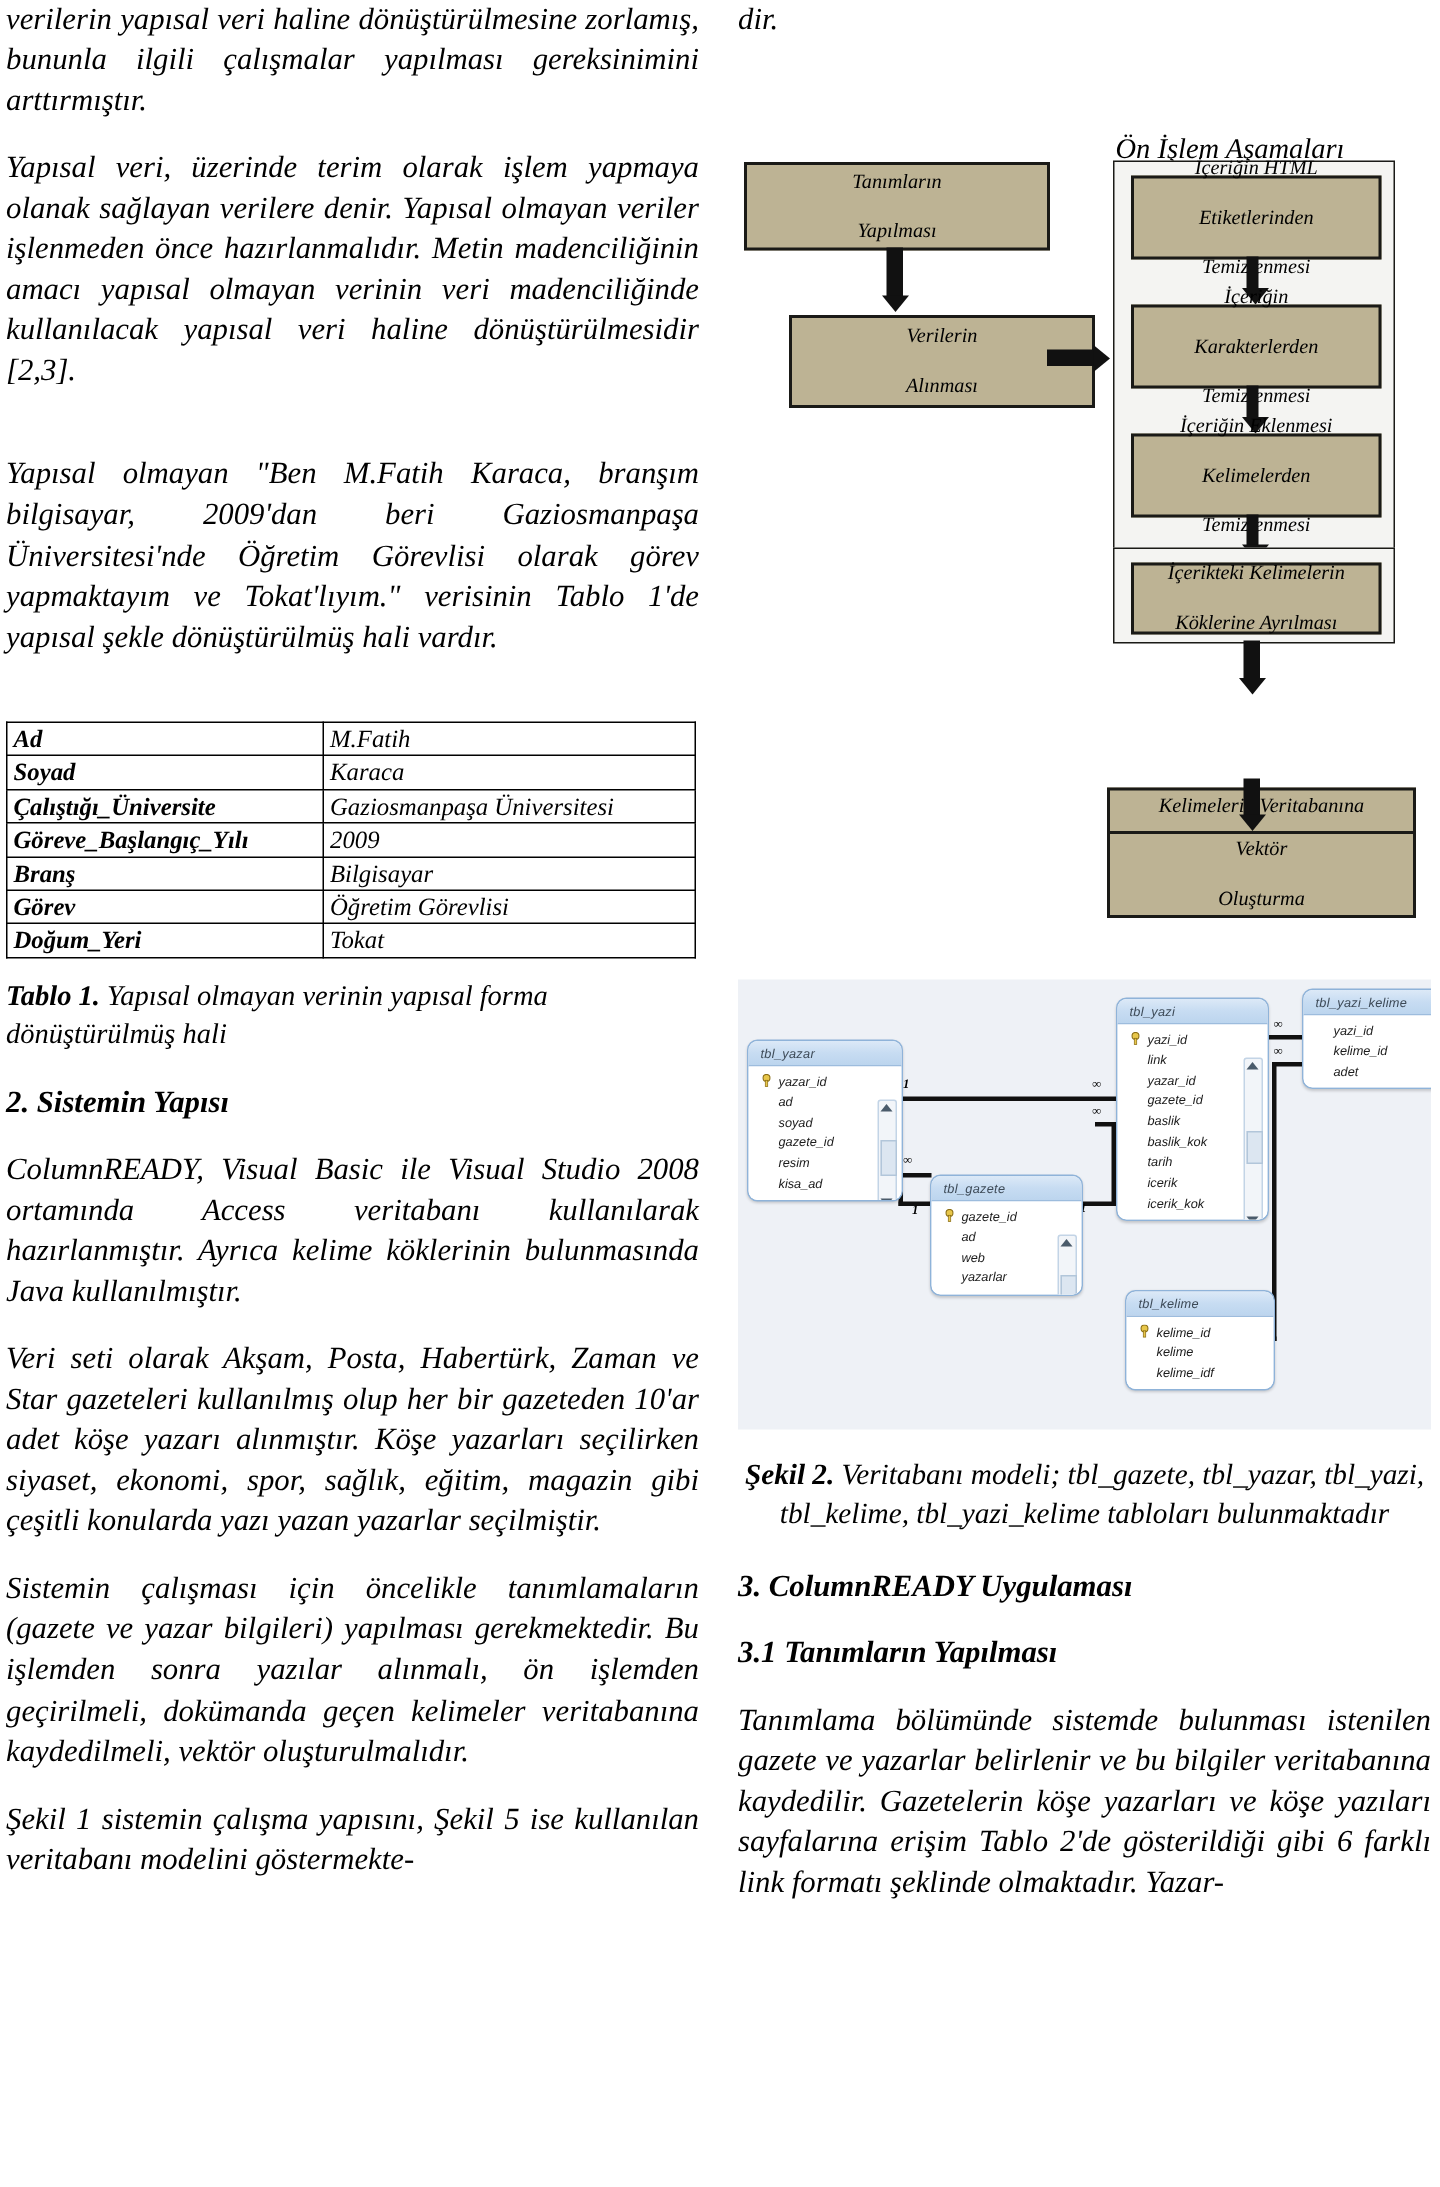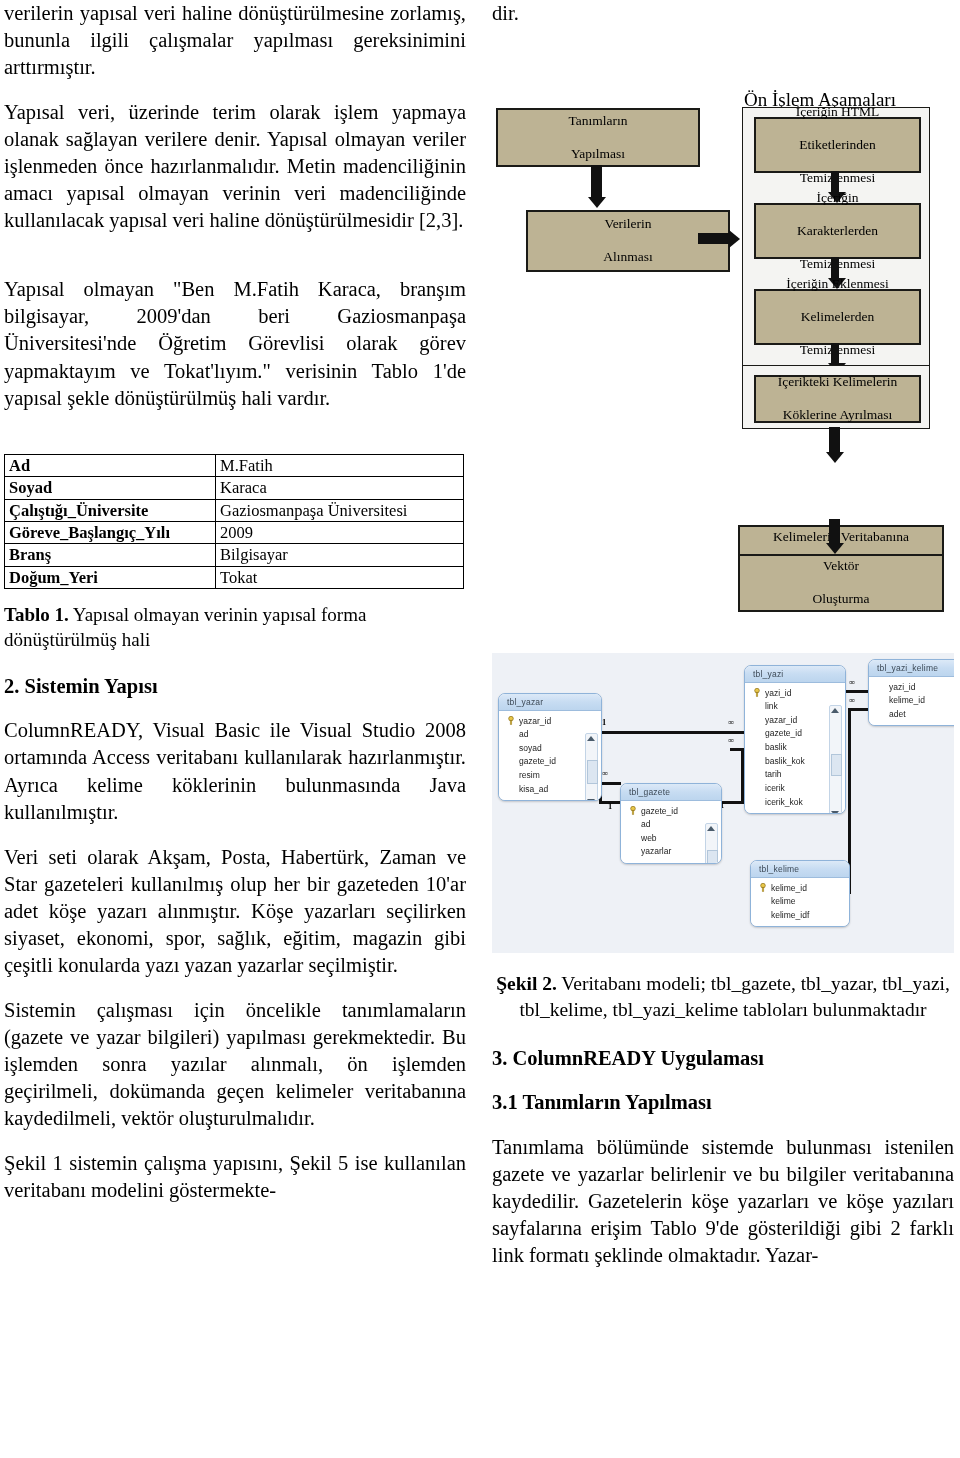--- a/index.html
+++ b/index.html
@@ -1,18 +1,18 @@
 <!DOCTYPE html>
 <html><head>
 <meta charset="utf-8">
 <style>
   html,body{margin:0;padding:0;background:#fff;}
   body{width:960px;height:1458px;font-family:"Liberation Serif",serif;color:#000;position:relative;overflow:hidden;}
   .page{position:relative;width:960px;height:1458px;}
-  .col{position:absolute;top:0;width:462px;}
+  .col{position:absolute;top:0;width:462px;font-style:italic;}
   .col-left{left:4px;}
   .col-right{left:492px;}
   p.body{font-size:20.5px;line-height:1.32;text-align:justify;margin:0 0 18px 0;}
   p.body.last{margin-bottom:0;}
   h2.sect{font-size:20.5px;font-weight:bold;margin:0 0 18px 0;line-height:1.3;}
   .cap{font-size:19px;line-height:1.3;margin:0;}
   .cap b{font-weight:bold;}
   .cap-center{text-align:center;}
 
   
@@ -88,20 +88,24 @@
           </tr>
           <tr>
             <td class="k">Göreve_Başlangıç_Yılı</td>
             <td class="v">2009</td>
           </tr>
           <tr>
             <td class="k">Branş</td>
             <td class="v">Bilgisayar</td>
           </tr>
           <tr>
+            <td class="k">Görev</td>
+            <td class="v">Öğretim Görevlisi</td>
+          </tr>
+          <tr>
             <td class="k">Doğum_Yeri</td>
             <td class="v">Tokat</td>
           </tr>
         </tbody>
       </table>
 
     <p class="cap">
       <b>Tablo 1.</b><span> Yapısal olmayan verinin yapısal forma dönüştürülmüş hali</span>
     </p>
 
@@ -299,16 +303,16 @@
 
     <p class="cap cap-center" style="font-size:19.5px;line-height:1.32;">
       <b>Şekil 2.</b><span> Veritabanı modeli; tbl_gazete, tbl_yazar, tbl_yazi, tbl_kelime, tbl_yazi_kelime tabloları bulunmaktadır</span>
     </p>
 
     <div style="height:22px"></div>
 
     <h2 class="sect">3. ColumnREADY Uygulaması</h2>
     <h2 class="sect">3.1 Tanımların Yapılması</h2>
 
-    <p class="body last">Tanımlama bölümünde sistemde bulunması istenilen gazete ve yazarlar belirlenir ve bu bilgiler veritabanına kaydedilir. Gazetelerin köşe yazarları ve köşe yazıları sayfalarına erişim Tablo 9'de gösterildiği gibi 2 farklı link formatı şeklinde olmaktadır. Yazar-</p>
+    <p class="body last">Tanımlama bölümünde sistemde bulunması istenilen gazete ve yazarlar belirlenir ve bu bilgiler veritabanına kaydedilir. Gazetelerin köşe yazarları ve köşe yazıları sayfalarına erişim Tablo 2'de gösterildiği gibi 6 farklı link formatı şeklinde olmaktadır. Yazar-</p>
   </div>
 
 </div>
 
 </body></html>

